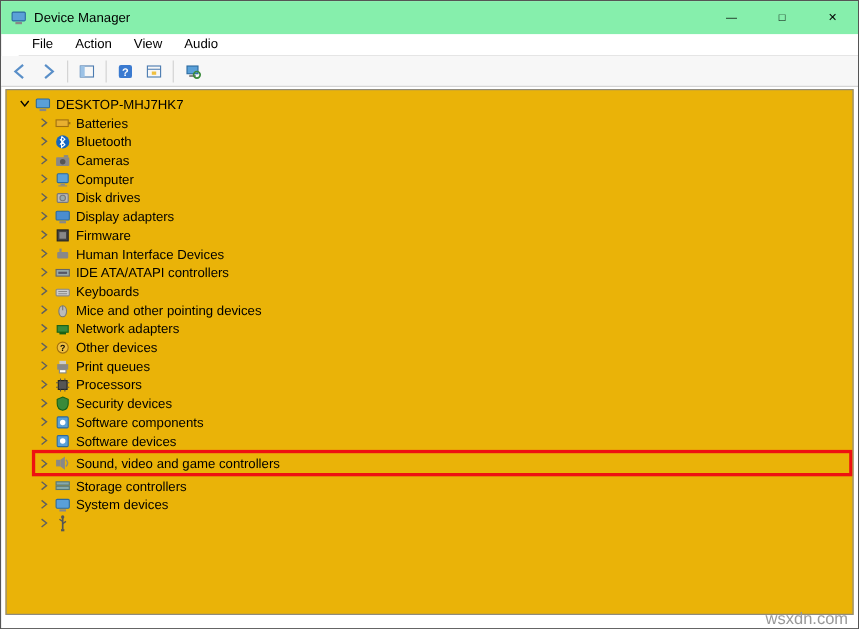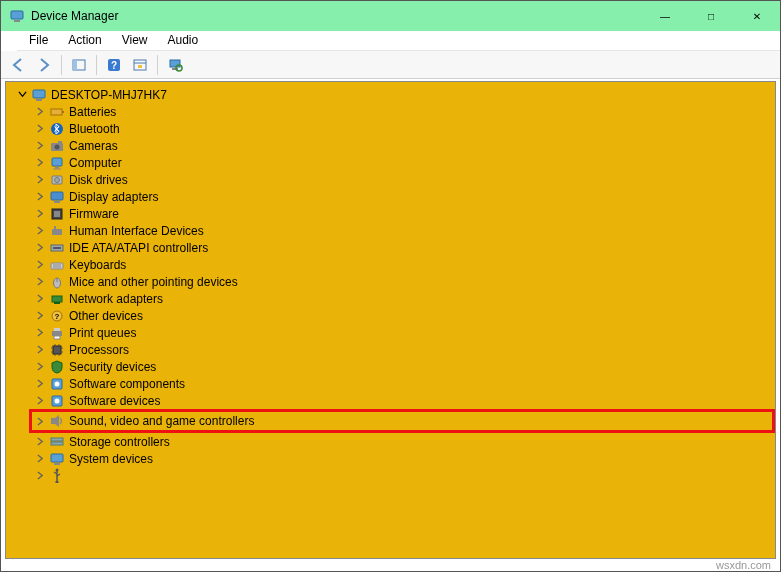--- a/index.html
+++ b/index.html
@@ -96,21 +96,21 @@
   .highlight {
     border: 3px solid #e11;
     margin-left: -3px;
     padding-right: 6px;
     height: 24px;
   }
   .watermark {
     position: absolute;
     right: 10px;
     bottom: 1px;
-    font-size: 11px;
+    font-size: 15px;
     color: #999;
   }
 </style>
 </head>
 <body>
 
 <svg width="0" height="0" style="position:absolute">
   <defs>
     <g id="i-chevr-right">
         <path d="M2 1 L7 5 L2 9" fill="none" stroke="#606060" stroke-width="1.4"></path>

